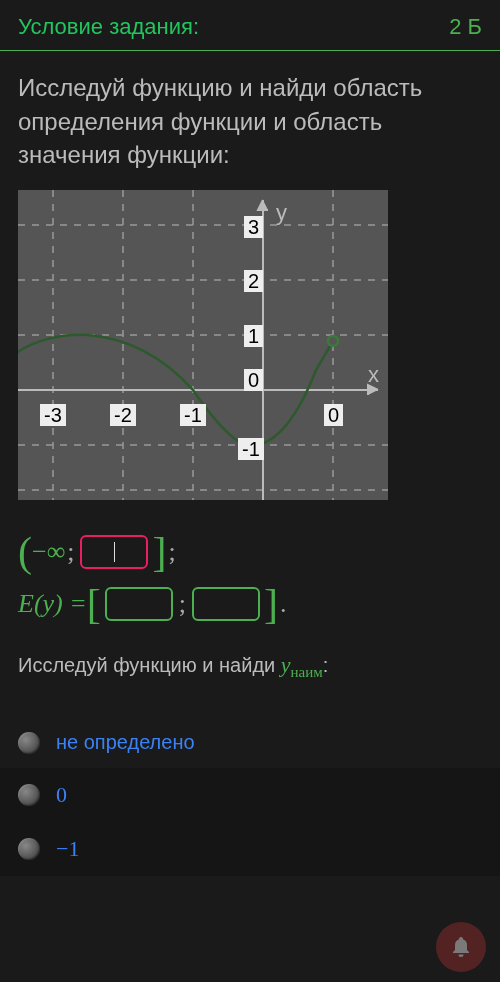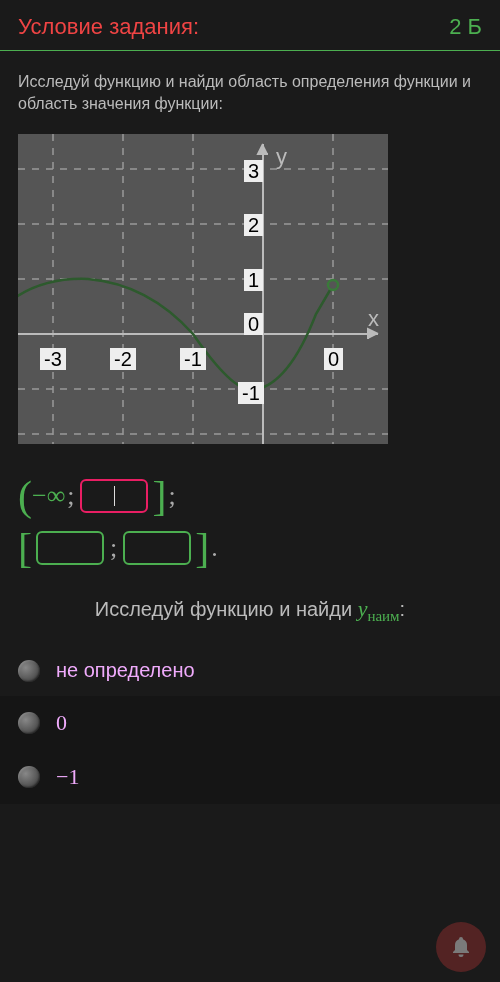--- a/index.html
+++ b/index.html
@@ -1,48 +1,48 @@
 <!DOCTYPE html>
 <html><head>
 <meta charset="utf-8">
 <style>
   * { box-sizing: border-box; margin: 0; padding: 0; }
   html, body { width: 500px; height: 982px; background: #1a1a1a; overflow: hidden; font-family: Arial, sans-serif; }
   body { color: #aaa; font-size: 20px; }
 
   .header { display: flex; justify-content: space-between; align-items: center; padding: 14px 18px 10px; border-bottom: 1px solid #4CAF50; }
-  .header-title { color: #ef4444; font-size: 22px; font-weight: 300; }
+  .header-title { color: #22c55e; font-size: 22px; font-weight: 300; }
   .header-score { color: #4CAF50; font-size: 22px; font-weight: 300; }
 
   .content { padding: 20px 18px 0; }
-  .prompt-text { color: #bbb; font-size: 16px; line-height: 1.4; margin-bottom: 18px; }
+  .prompt-text { color: #bbb; font-size: 24px; line-height: 1.4; margin-bottom: 18px; }
 
   .graph-wrap { width: 370px; height: 310px; background: #555; position: relative; margin-bottom: 30px; }
   .graph-wrap svg { display:block; }
 
   .tick-lbl { position:absolute; background:#eee; color:#000; font-size:20px; font-family: Arial; padding:0 4px; line-height:22px; }
 
   .formula-block { margin-bottom: 26px; }
   .formula-line { display:flex; align-items:center; font-family: 'Times New Roman', serif; font-size: 26px; font-style: italic; color:#4CAF50; margin-bottom:8px; min-height:44px; flex-wrap:nowrap;}
   .formula-line .up { font-style: normal; }
   .big-paren { font-size: 42px; font-style: normal; line-height: 38px; display:inline-block; vertical-align:middle; }
   .input-slot { width: 68px; height: 34px; border: 2px solid #4CAF50; border-radius: 6px; display:inline-flex; align-items:center; justify-content:center; margin: 0 4px; background:transparent; font-style:normal;}
   .input-slot.pink { border-color:#e91e63; }
   .input-slot .cursor { width:1px; height:20px; background:#ddd; }
   .sep { color:#aaa; font-style:normal; margin:0 2px;}
 
-  .question2 { color:#bbb; font-size:20px; margin-bottom:20px;text-align:center; }
+  .question2 { color:#bbb; font-size:20px; margin-bottom:36px; }
   .question2 .math { font-family:'Times New Roman', serif; font-style:italic; color:#4CAF50; font-size:22px;}
   .question2 .sub { font-size:15px; vertical-align:sub; font-style:normal;}
 
   .options { }
   .option { display:flex; align-items:center; padding: 14px 0 14px 0; }
   .option.dark { background:#151515; margin: 0 -18px; padding-left:18px; padding-right:18px;}
   .radio { width:22px; height:22px; border-radius:50%; background: radial-gradient(circle at 35% 35%, #888, #555 60%, #333); margin-right:16px; flex-shrink:0; box-shadow: inset -1px -1px 2px rgba(0,0,0,0.5), inset 1px 1px 2px rgba(255,255,255,0.2);}
-  .option-label { color:#f0abfc; font-size:20px; }
+  .option-label { color:#3b82f6; font-size:20px; }
   .option-label.math { font-family:'Times New Roman', serif; font-size:22px;}
 
   .bell { position:absolute; bottom:10px; right:14px; width:50px; height:50px; border-radius:50%; background:#7a2a2a; display:flex; align-items:center; justify-content:center; opacity:0.6;}
   .bell svg { fill:#bbb; }
 </style>
 </head>
 <body>
 
 <div class="header">
   <div class="header-title">Условие задания:</div>
@@ -93,20 +93,21 @@
       <span class="big-paren">(</span>
       <span class="up">−∞</span>
       <span class="sep">;</span>
       <span class="input-slot pink">
           <span class="cursor"></span>
         </span>
       <span class="big-paren">]</span>
       <span class="sep">;</span>
     </div>
     <div class="formula-line">
+      <span>E(y) =</span>
       <span class="big-paren">[</span>
       <span class="input-slot"></span>
       <span class="sep">;</span>
       <span class="input-slot"></span>
       <span class="big-paren">]</span>
       <span class="sep">.</span>
     </div>
   </div>
 
   <div class="question2">

